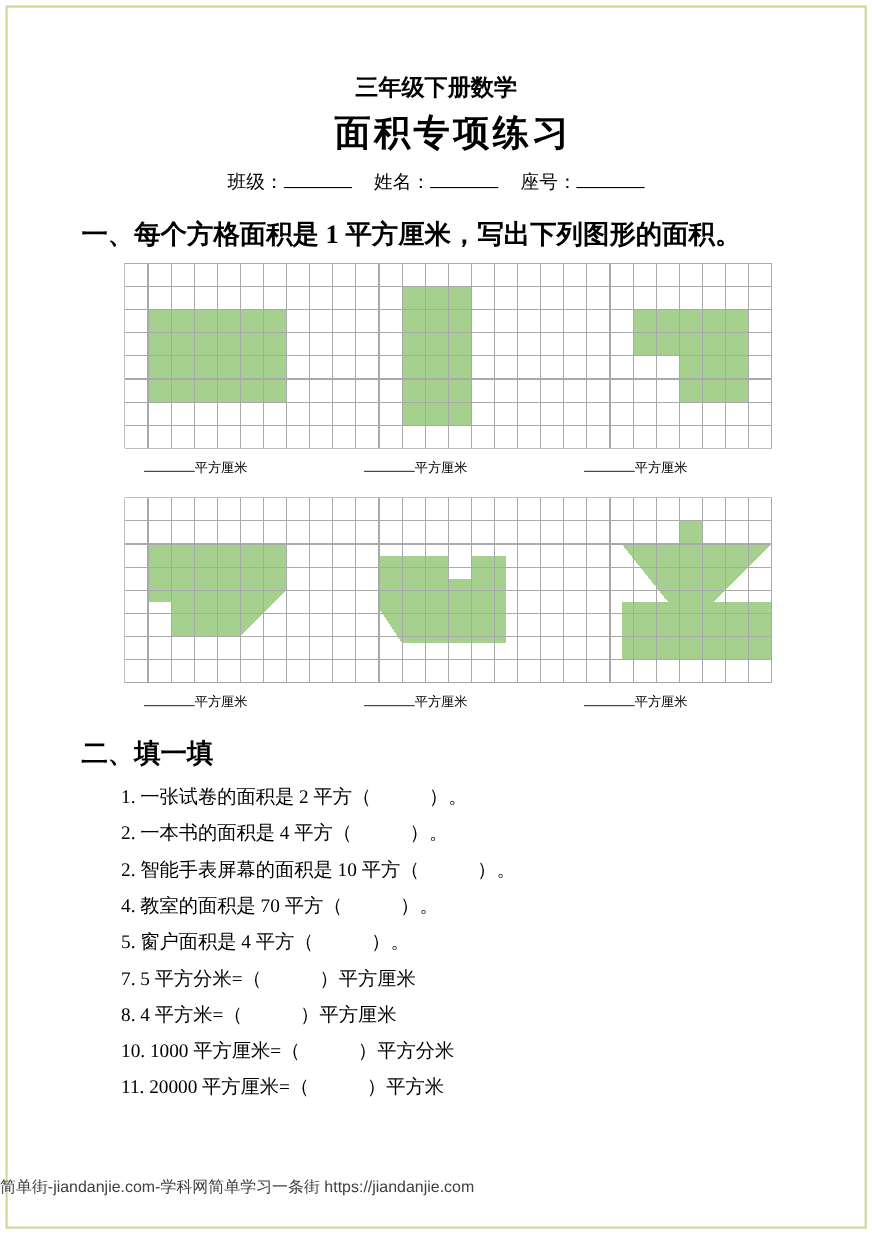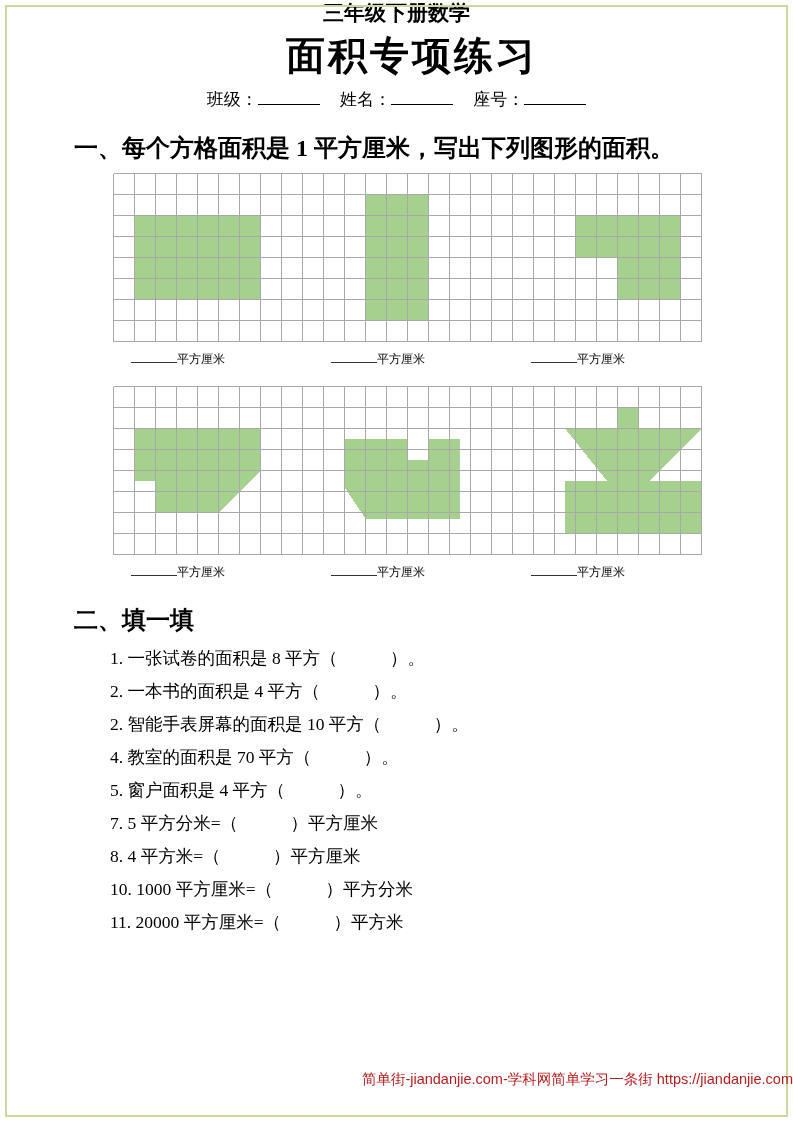--- a/index.html
+++ b/index.html
@@ -11,30 +11,31 @@
     overflow:hidden;
     color:#000;
     font-family:"Liberation Serif","DejaVu Serif",serif;
   }
   .frame {
     position:absolute; inset:5px;
     border:2px solid #cdd89b;
     pointer-events:none;
   }
   .subtitle {
+    padding-top:66px;
     text-align:center;
     font-weight:bold;
     font-size:21px;
     line-height:26px;
   }
   .title {
     margin-top:12px;
     text-align:center;
     font-weight:bold;
-    font-size:39px;
+    font-size:33px;
     line-height:36px;
     letter-spacing:3px;
     padding-left:31px;
   }
   .fields {
     margin-top:14px;
     text-align:center;
     font-size:17px;
   }
   .fields .field { margin:0 8px; }
@@ -66,22 +67,22 @@
     border-bottom:1.5px solid #333;
   }
   .questions {
     margin:16px 0 0 110px;
     font-size:17.5px;
   }
   .questions .q { margin-bottom:11px; line-height:22px; }
   .footer {
     position:absolute;
     left:0; right:0; bottom:33px;
-    text-align:right;
-    color:#b91c1c;
+    text-align:left;
+    color:#404040;
     font-size:14.5px;
     font-family:"Liberation Sans","DejaVu Sans",sans-serif;
   }
 </style>
 </head>
 <body>
 
 <div class="page">
   <div class="frame" style="border-color: rgb(205, 216, 155);"></div>
 
@@ -198,21 +199,21 @@
   </div>
   <div class="answers">
     <span class="cell"><span class="ans-blank"></span><span>平方厘米</span></span>
     <span class="cell"><span class="ans-blank"></span><span>平方厘米</span></span>
     <span class="cell"><span class="ans-blank"></span><span>平方厘米</span></span>
   </div>
 
   <div class="sec-heading">二、填一填</div>
 
   <div class="questions">
-    <div class="q">1. 一张试卷的面积是 8 平方（　　　）。</div>
+    <div class="q">1. 一张试卷的面积是 2 平方（　　　）。</div>
     <div class="q">2. 一本书的面积是 4 平方（　　　）。</div>
     <div class="q">2. 智能手表屏幕的面积是 10 平方（　　　）。</div>
     <div class="q">4. 教室的面积是 70 平方（　　　）。</div>
     <div class="q">5. 窗户面积是 4 平方（　　　）。</div>
     <div class="q">7. 5 平方分米=（　　　）平方厘米</div>
     <div class="q">8. 4 平方米=（　　　）平方厘米</div>
     <div class="q">10. 1000 平方厘米=（　　　）平方分米</div>
     <div class="q">11. 20000 平方厘米=（　　　）平方米</div>
   </div>
 

